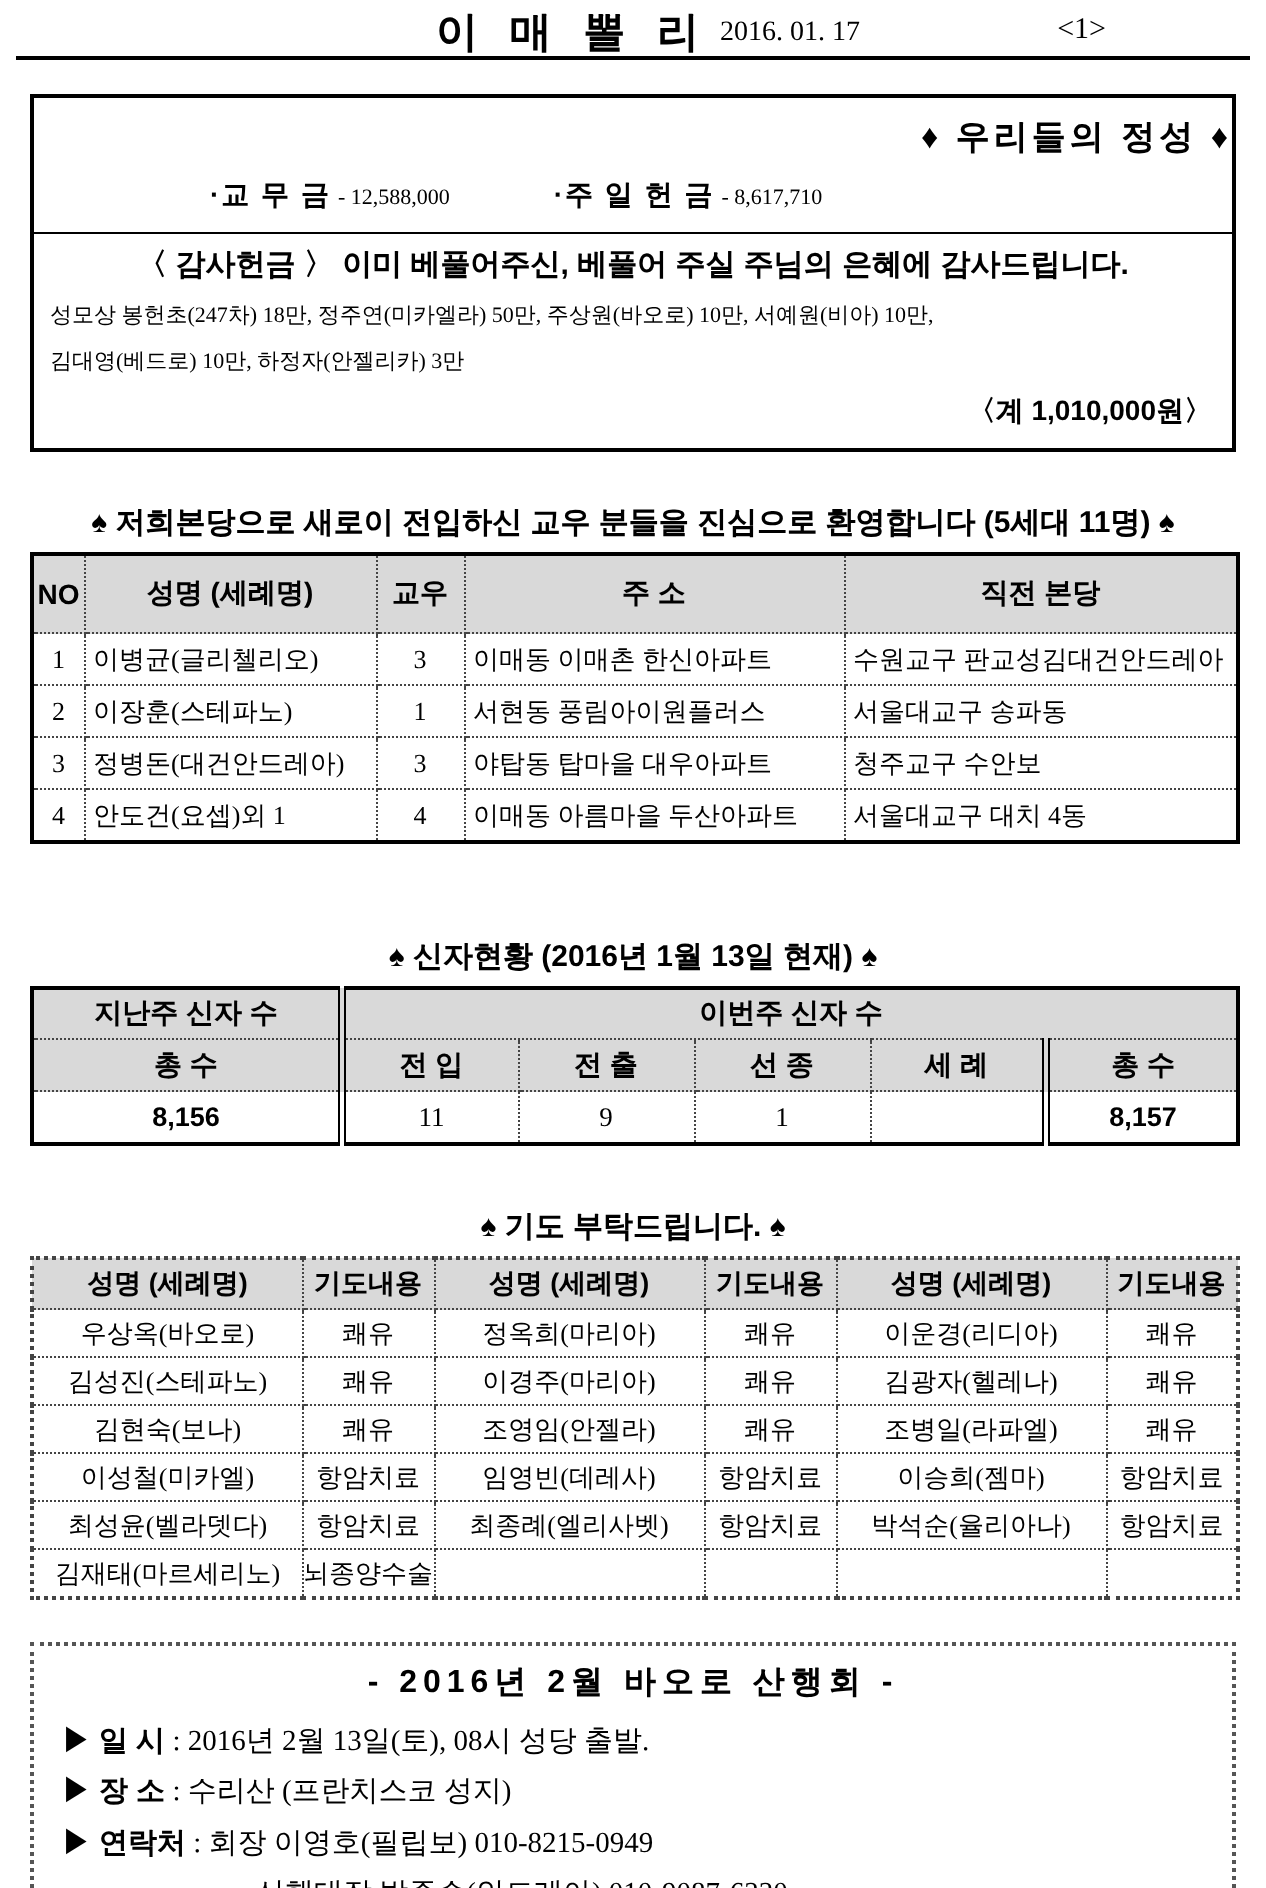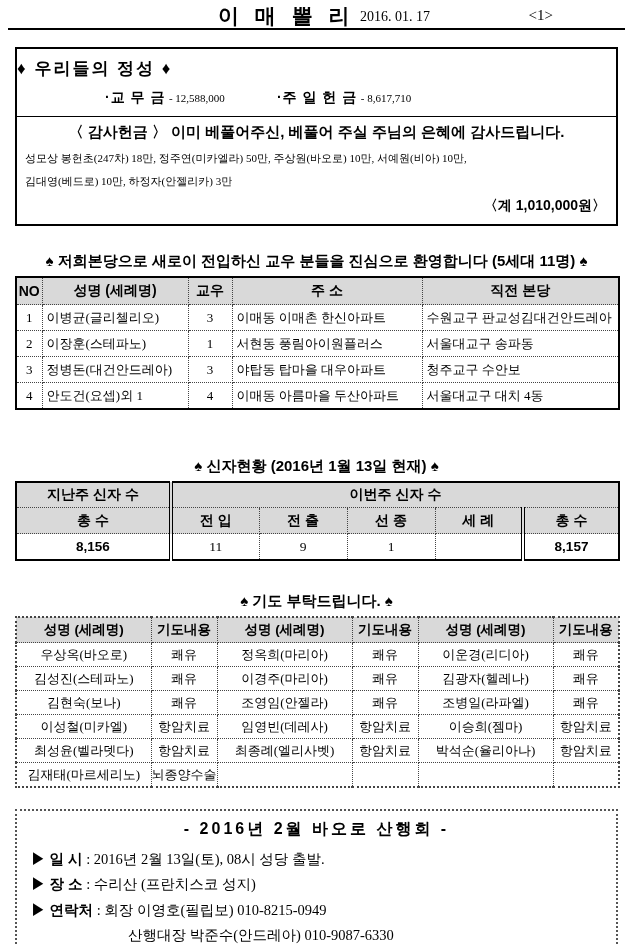--- a/index.html
+++ b/index.html
@@ -9,21 +9,21 @@
 
   
   .header { position:relative; height:30px; margin:0 8px; border-bottom:2px solid #000; }
   .hdr-title { position:absolute; left:210px; top:2px; font-family:"Liberation Sans", sans-serif;
                font-weight:bold; font-size:21px; letter-spacing:5px; }
   .hdr-date  { position:absolute; left:352px; top:9px; font-size:14px; }
   .hdr-page  { position:absolute; right:72px; top:7px; font-size:15px; }
 
   
   .box1 { margin:17px 15px 0; border:2px solid #000; }
-  .box1-title { text-align:left; font-family:"Liberation Sans", sans-serif; font-weight:bold;
+  .box1-title { text-align:right; font-family:"Liberation Sans", sans-serif; font-weight:bold;
                 font-size:17px; padding:8px 0 2px; letter-spacing:2px; }
   .amounts { display:flex; padding:7px 0 9px; font-size:14px; }
   .amount-label { font-family:"Liberation Sans", sans-serif; font-weight:bold; letter-spacing:1px; }
   .amount-value { font-size:11px; }
   .a1 { margin-left:88px; } .a2 { margin-left:52px; }
   .box1-sep { border-top:1.5px solid #000; }
   .thanks { text-align:center; font-family:"Liberation Sans", sans-serif; font-weight:bold;
             font-size:15px; padding:6px 0 4px; }
   .donors { font-size:11px; line-height:1.95; padding:2px 8px 0; }
   .donation-total { text-align:right; font-family:"Liberation Sans", sans-serif; font-weight:bold;
@@ -37,21 +37,21 @@
   .h-prayer    { margin-top:31px; }
 
   
   table { border-collapse:collapse; table-layout:fixed; width:603px; margin:5px 15px 0; }
   th { font-family:"Liberation Sans", sans-serif; font-weight:bold; font-size:14px;
        background:#d9d9d9; }
   td { font-size:13px; }
 
   
   .t1 { border:2px solid #000; }
-  .t1 th { height:28px; border:1px dotted #444;margin-left:25px; }
+  .t1 th { height:40px; border:1px dotted #444;margin-left:25px; }
   .t1 td { height:26px; border:1px dotted #444; padding:0 4px; }
   .t1 .c { text-align:center; padding:0; }
 
   
   .t2 { border:2px solid #000; }
   .t2 th, .t2 td { height:26px; text-align:center; border:1px dotted #444; }
   .t2 .dbl { border-left:4px double #000; }
   .t2 td { background:#fff; font-size:13.5px; }
   .t2 .bold { font-weight:bold; font-family:"Liberation Sans", sans-serif; }
 

